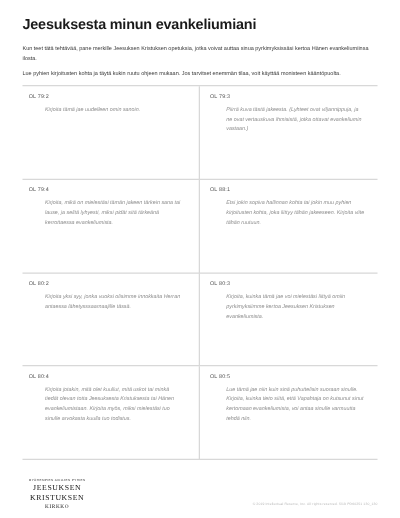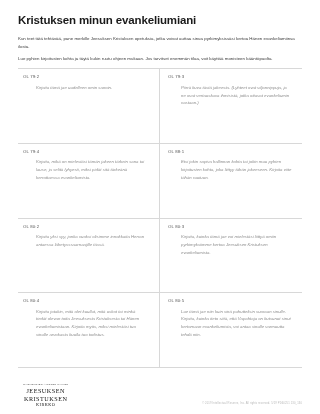--- a/index.html
+++ b/index.html
@@ -145,21 +145,21 @@
     letter-spacing: 0.12px;
     padding-bottom: 2px;
     white-space: nowrap;
   }
 </style>
 </head>
 <body>
 
 <div class="page">
 
-  <h1 class="doc-title">Kristuksen minun evankeliumiani</h1>
+  <h1 class="doc-title">Jeesuksesta minun evankeliumiani</h1>
 
   <p class="intro">Kun teet tätä tehtävää, pane merkille Jeesuksen Kristuksen opetuksia, jotka voivat auttaa sinua pyrkimyksissäsi kertoa Hänen evankeliumiinsa ilosta.</p>
 
   <p class="intro">Lue pyhien kirjoitusten kohta ja täytä kukin ruutu ohjeen mukaan. Jos tarvitset enemmän tilaa, voit käyttää monisteen kääntöpuolta.</p>
 
   <div class="grid-wrap">
     <div class="grid-top-rule"></div>
 
     <div class="card-grid">
 

